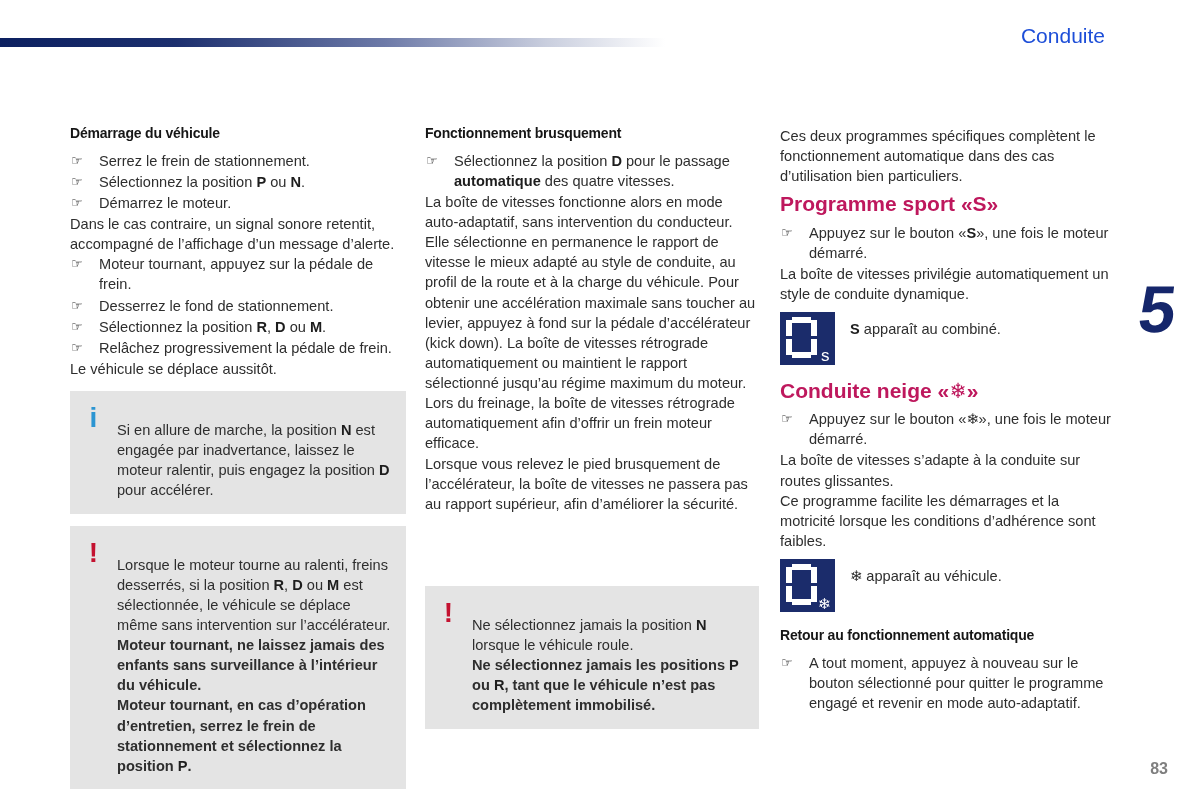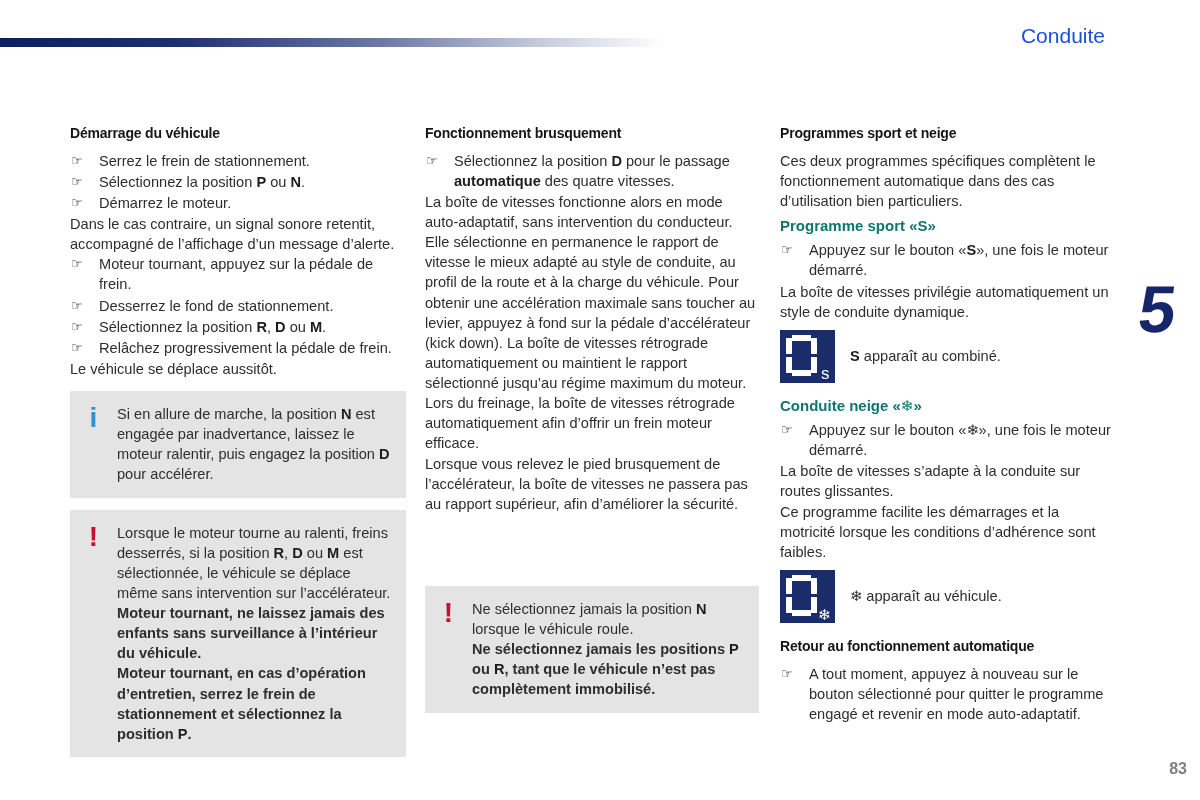--- a/index.html
+++ b/index.html
@@ -10,42 +10,42 @@
   }
   .top-rule{
     position:absolute;left:0;top:38px;width:700px;height:9px;
     background:linear-gradient(to right,#0c2060 0%,#1c2f6e 25%,#6d7aa8 55%,#c9cede 78%,rgba(255,255,255,0) 95%);
   }
   .header-label{position:absolute;top:22px;right:95px;color:#1d4ed8;font-size:21px;}
   .chapter-num{
     position:absolute;top:276px;right:24px;color:#15266b;font-size:66px;font-weight:bold;
     transform:skewX(-7deg);line-height:1;
   }
-  .page-num{position:absolute;top:758px;right:13px;color:#7f7f7f;font-size:16px;font-weight:bold;}
+  .page-num{position:absolute;top:758px;right:32px;color:#7f7f7f;font-size:16px;font-weight:bold;}
   .col{position:absolute;top:126px;}
   .col1{left:70px;width:336px;}
   .col2{left:425px;width:334px;}
   .col3{left:780px;width:332px;}
   h1{font-size:14px;line-height:1.12;margin:0 0 9px;color:#161616;letter-spacing:-0.2px;}
-  h2{font-size:15px;line-height:1.15;margin:7px 0 6px;color:#0f766e;}
+  h2{font-size:21px;line-height:1.15;margin:7px 0 6px;color:#be185d;}
   .narrow{max-width:240px;}
   .narrow2{max-width:310px;}
   p{margin:0;}
   ul{list-style:none;margin:0;padding:0;}
   li{position:relative;padding-left:29px;margin:0 0 1px;}
   .marker{position:absolute;left:1px;top:1px;font-size:13px;color:#1d1d1d;}
   .note{background:#e4e4e4;display:flex;margin-top:12px;}
   .note-icon{width:47px;flex-shrink:0;text-align:center;font-weight:bold;line-height:1;padding-top:13px;}
   .info-i{color:#2b95d2;font-size:28px;}
   .warn-bang{color:#c41230;font-size:28px;}
-  .note-body{padding:13px 12px 13px 0;}
+  .note-body{padding:29px 12px 13px 0;}
   .note-body p + p{margin-top:0;font-weight:bold;}
   .icon-row{display:flex;align-items:flex-start;margin-top:8px;margin-bottom:4px;}
   .seg-icon{width:55px;height:53px;background:#1b2c6b;flex-shrink:0;display:block;}
-  .icon-caption{margin-left:15px;margin-top:16px;}
+  .icon-caption{margin-left:15px;margin-top:7px;}
   .mt6{margin-top:6px;} .mt14{margin-top:14px;} .mt16{margin-top:16px;}
   .warn2{margin-top:72px;}
   b{color:#1d1d1d;}
 </style>
 </head>
 <body>
 
 <div class="page">
 
   <div class="top-rule"></div>
@@ -98,21 +98,20 @@
     <div class="note warn2">
       <div class="note-icon warn-bang">!</div>
       <div class="note-body">
         <p>Ne sélectionnez jamais la position <b>N</b> lorsque le véhicule roule.</p>
         <p>Ne sélectionnez jamais les positions <b>P</b> ou <b>R</b>, tant que le véhicule n’est pas complètement immobilisé.</p>
       </div>
     </div>
   </div>
 
   <div class="col col3">
-    <h1>Programmes sport et neige</h1>
     <p>Ces deux programmes spécifiques complètent le fonctionnement automatique dans des cas d’utilisation bien particuliers.</p>
 
     <h2 class="mt6">Programme sport «S»</h2>
     <ul>
       <li><span class="marker">☞</span><span>Appuyez sur le bouton «<b>S</b>», une fois le moteur démarré.</span></li>
     </ul>
     <p>La boîte de vitesses privilégie automatiquement un style de conduite dynamique.</p>
 
     <div class="icon-row">
       <svg class="seg-icon" viewBox="0 0 55 53" xmlns="http://www.w3.org/2000/svg">

